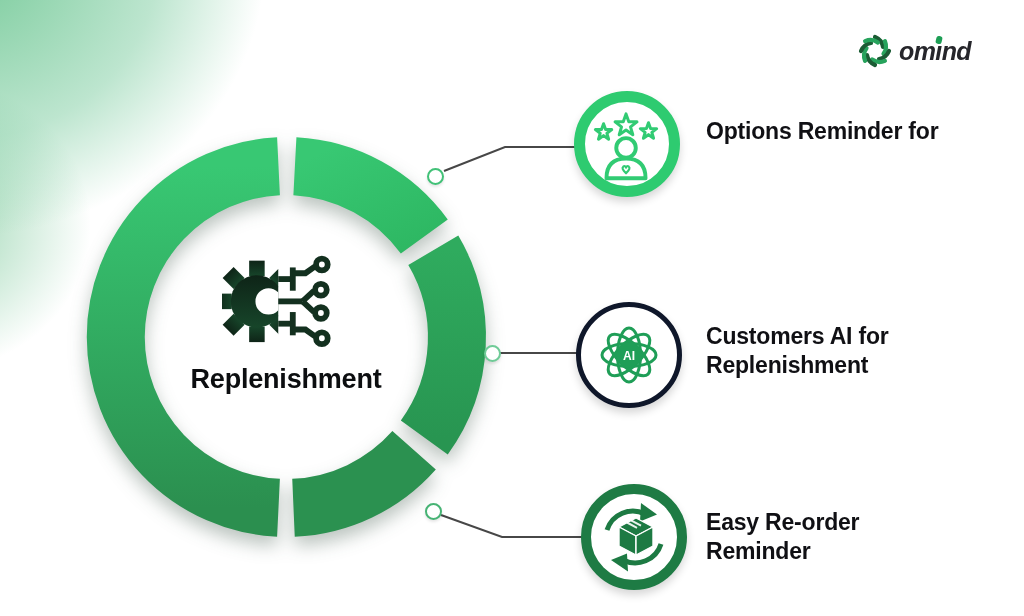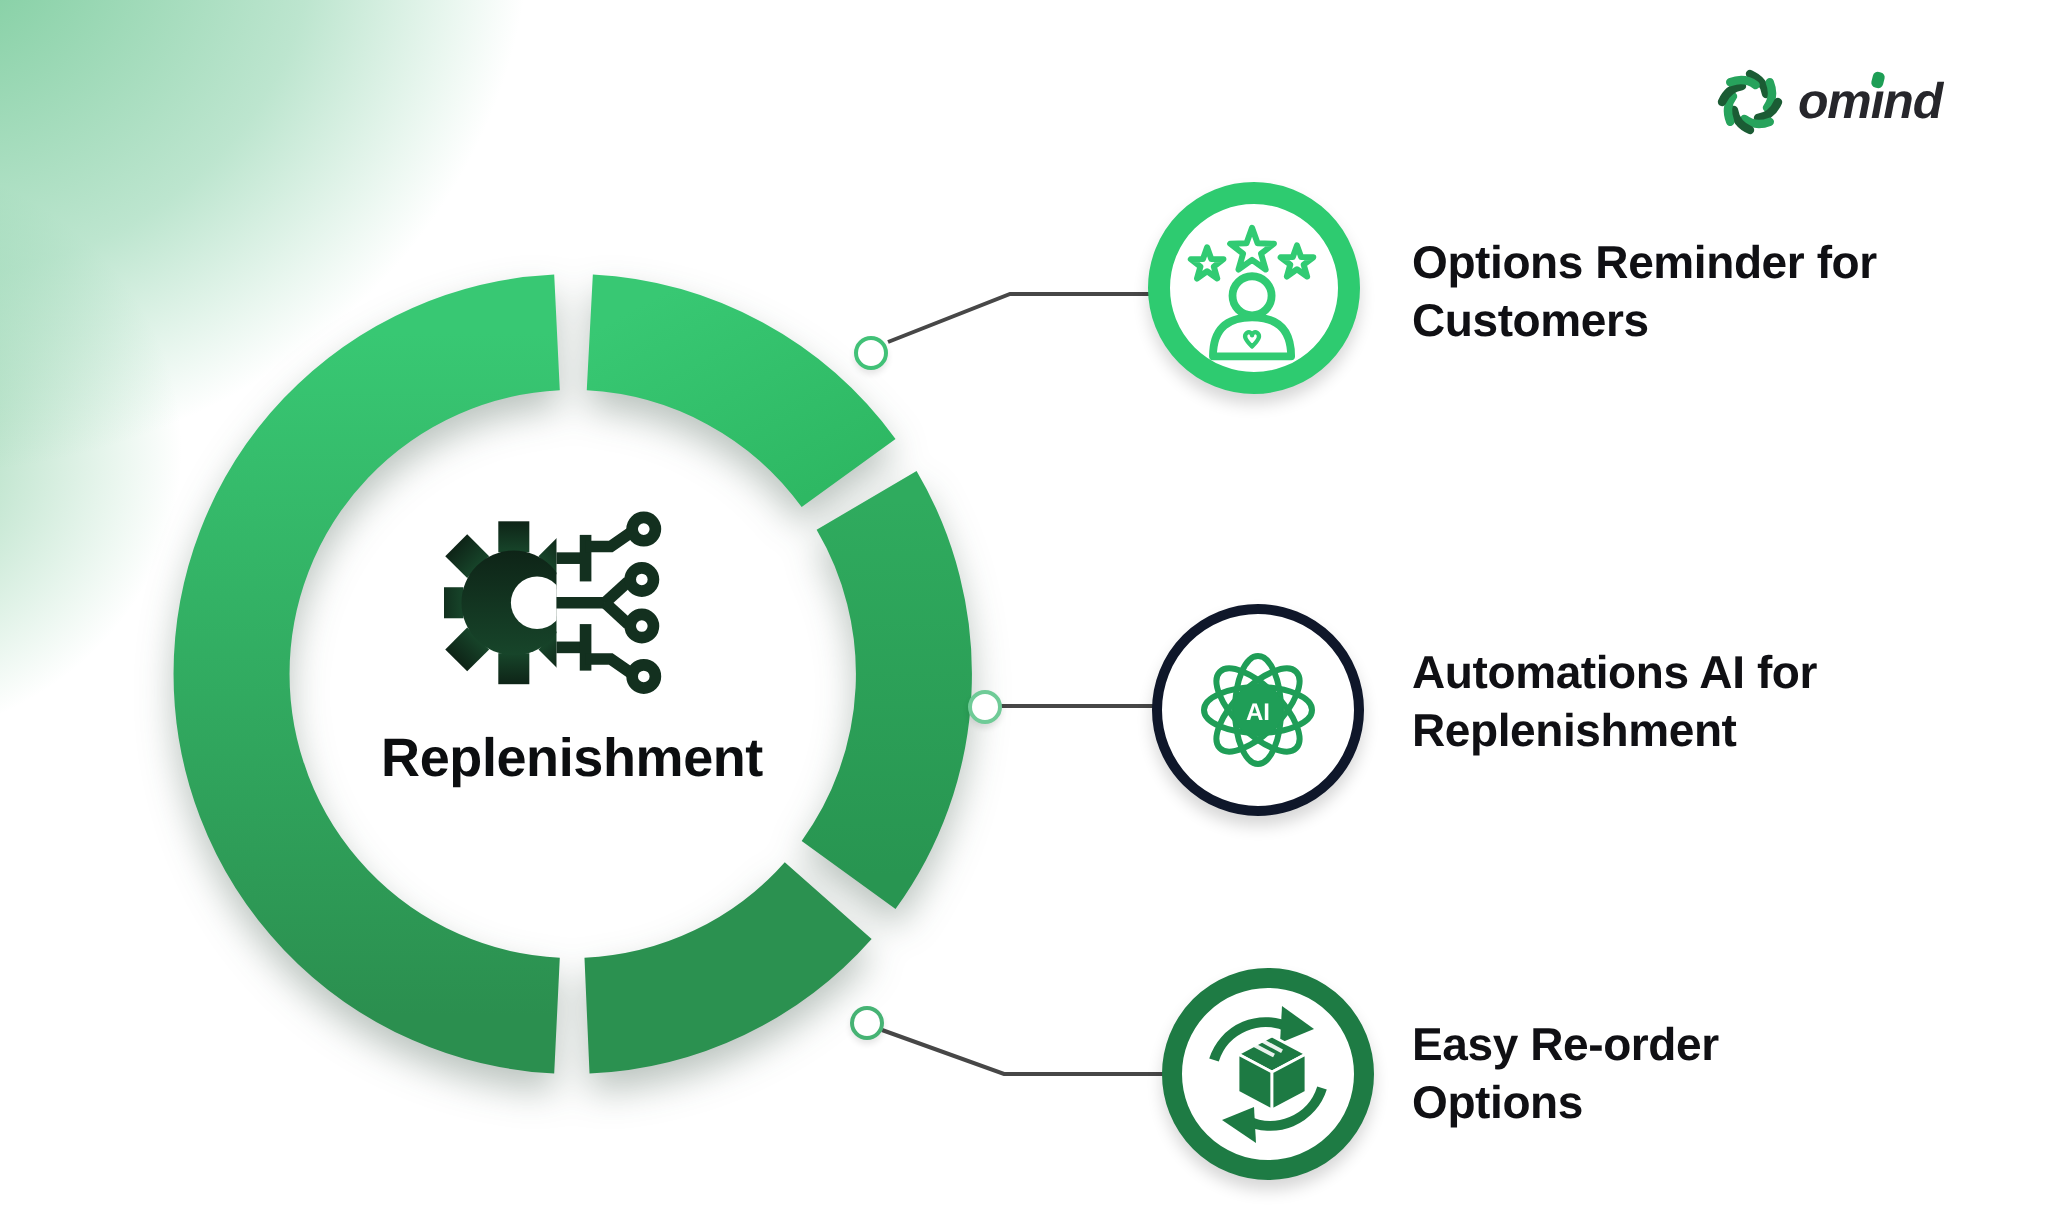--- a/index.html
+++ b/index.html
@@ -162,37 +162,36 @@
         <path vector-effect="non-scaling-stroke" stroke-width="3" transform="translate(29,41) scale(0.88)" d="M0,-10 L2.4,-3.3 9.5,-3.1 3.9,1.2 5.9,8.1 0,3.9 -5.9,8.1 -3.9,1.2 -9.5,-3.1 -2.4,-3.3 Z"></path>
         <path vector-effect="non-scaling-stroke" stroke-width="3" transform="translate(75,40) scale(0.88)" d="M0,-10 L2.4,-3.3 9.5,-3.1 3.9,1.2 5.9,8.1 0,3.9 -5.9,8.1 -3.9,1.2 -9.5,-3.1 -2.4,-3.3 Z"></path>
         <circle cx="52" cy="57" r="10" stroke-width="4"></circle>
         <path d="M 32,88 C 32,72.5 41,68 52,68 C 63,68 72,72.5 72,88 Z" stroke-width="4"></path>
         <path d="M 52,83 C 48.5,79.5 47.5,77.5 49.3,76 C 50.8,74.9 52,76.3 52,77.3 C 52,76.3 53.2,74.9 54.7,76 C 56.5,77.5 55.5,79.5 52,83 Z" stroke-width="2.2"></path>
       </g>
     </svg>
   </div>
   <div class="spoke-label t1">
     <span>Options Reminder for</span>
-    <span>Customers</span>
   </div>
 
   <div class="spoke-circle s2">
     <svg width="82" height="82" viewBox="12 12 82 82">
       <g fill="none" stroke="#1f9e57" stroke-width="3">
         <ellipse cx="53" cy="53" rx="27" ry="11.5"></ellipse>
         <ellipse cx="53" cy="53" rx="27" ry="11.5" transform="rotate(45 53 53)"></ellipse>
         <ellipse cx="53" cy="53" rx="27" ry="11.5" transform="rotate(90 53 53)"></ellipse>
         <ellipse cx="53" cy="53" rx="27" ry="11.5" transform="rotate(135 53 53)"></ellipse>
       </g>
       <circle cx="53" cy="53" r="12.5" fill="#1f9e57"></circle>
       <text x="53" y="58" text-anchor="middle" font-family="Liberation Sans, DejaVu Sans, sans-serif" font-size="12" font-weight="700" fill="#ffffff">AI</text>
     </svg>
   </div>
   <div class="spoke-label t2">
-    <span>Automations AI for</span>
+    <span>Customers AI for</span>
     <span>Replenishment</span>
   </div>
 
   <div class="spoke-circle s3">
     <svg width="84" height="84" viewBox="11 11 84 84">
       <g fill="none" stroke="#1d7a43" stroke-width="5">
         <path d="M 26,46 A 27 27 0 0 1 64,30"></path>
         <path d="M 80,60 A 27 27 0 0 1 42,76"></path>
       </g>
       <polygon points="60,19 76,30.5 59,37.5" fill="#1d7a43"></polygon>
@@ -203,21 +202,21 @@
         <polygon points="55,52 72,43 72,62 55,71"></polygon>
       </g>
       <g stroke="#ffffff" stroke-width="2" opacity="0.9" fill="none">
         <path d="M 46,38.5 L 56,43.8"></path>
         <path d="M 50,36.3 L 60,41.6"></path>
       </g>
     </svg>
   </div>
   <div class="spoke-label t3">
     <span>Easy Re-order</span>
-    <span>Options</span>
+    <span>Reminder</span>
   </div>
 
   <div class="logo">
     <svg class="logo-swirl" width="40" height="44" viewBox="-20 -22 40 44">
       <g fill="none" stroke-linecap="round" stroke-width="4.2">
         <path d="M0,-14 Q7,-11 8,-4" stroke="#1b5c34" transform="rotate(0)"></path>
         <path d="M0,-14 Q7,-11 8,-4" stroke="#27a35c" transform="rotate(45)"></path>
         <path d="M0,-14 Q7,-11 8,-4" stroke="#1b5c34" transform="rotate(90)"></path>
         <path d="M0,-14 Q7,-11 8,-4" stroke="#27a35c" transform="rotate(135)"></path>
         <path d="M0,-14 Q7,-11 8,-4" stroke="#1b5c34" transform="rotate(180)"></path>

